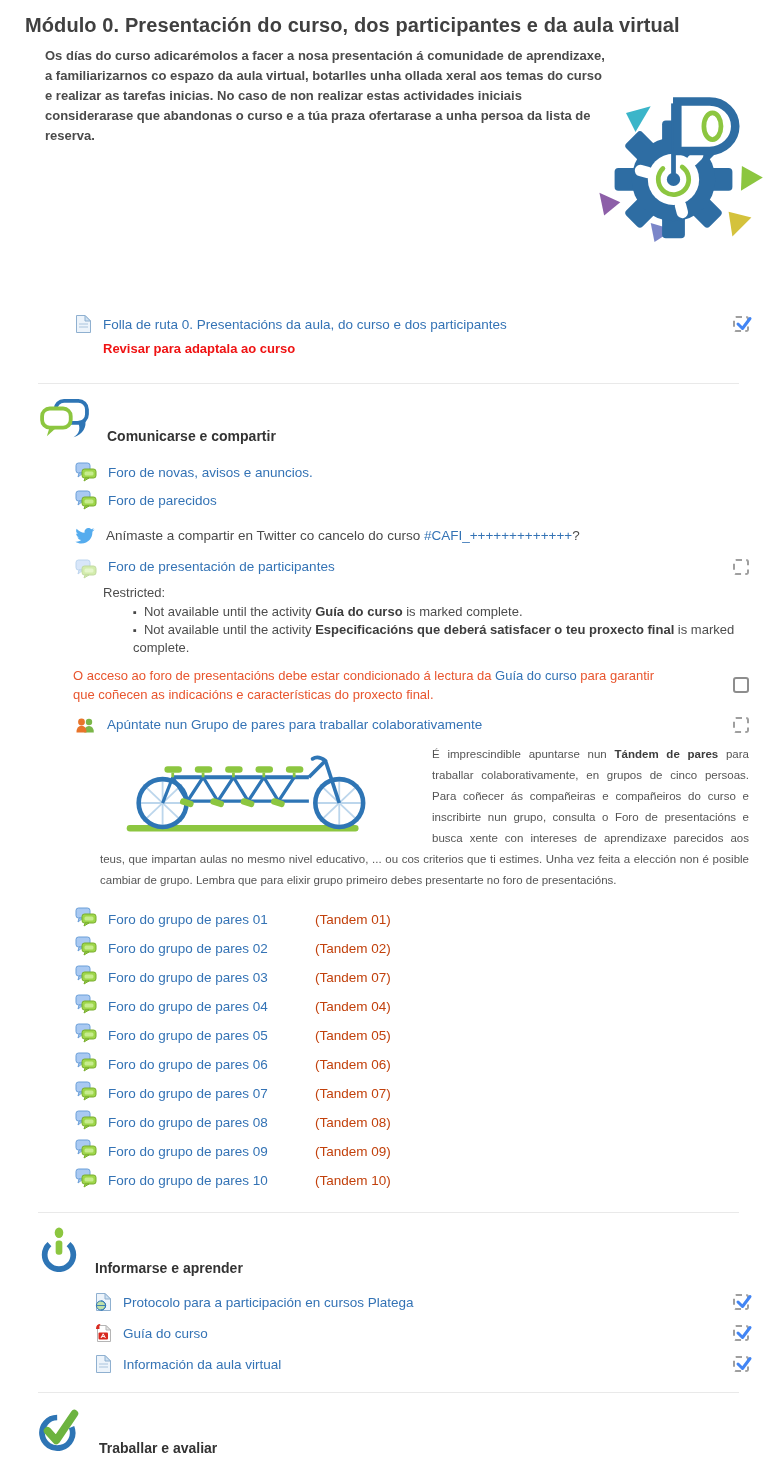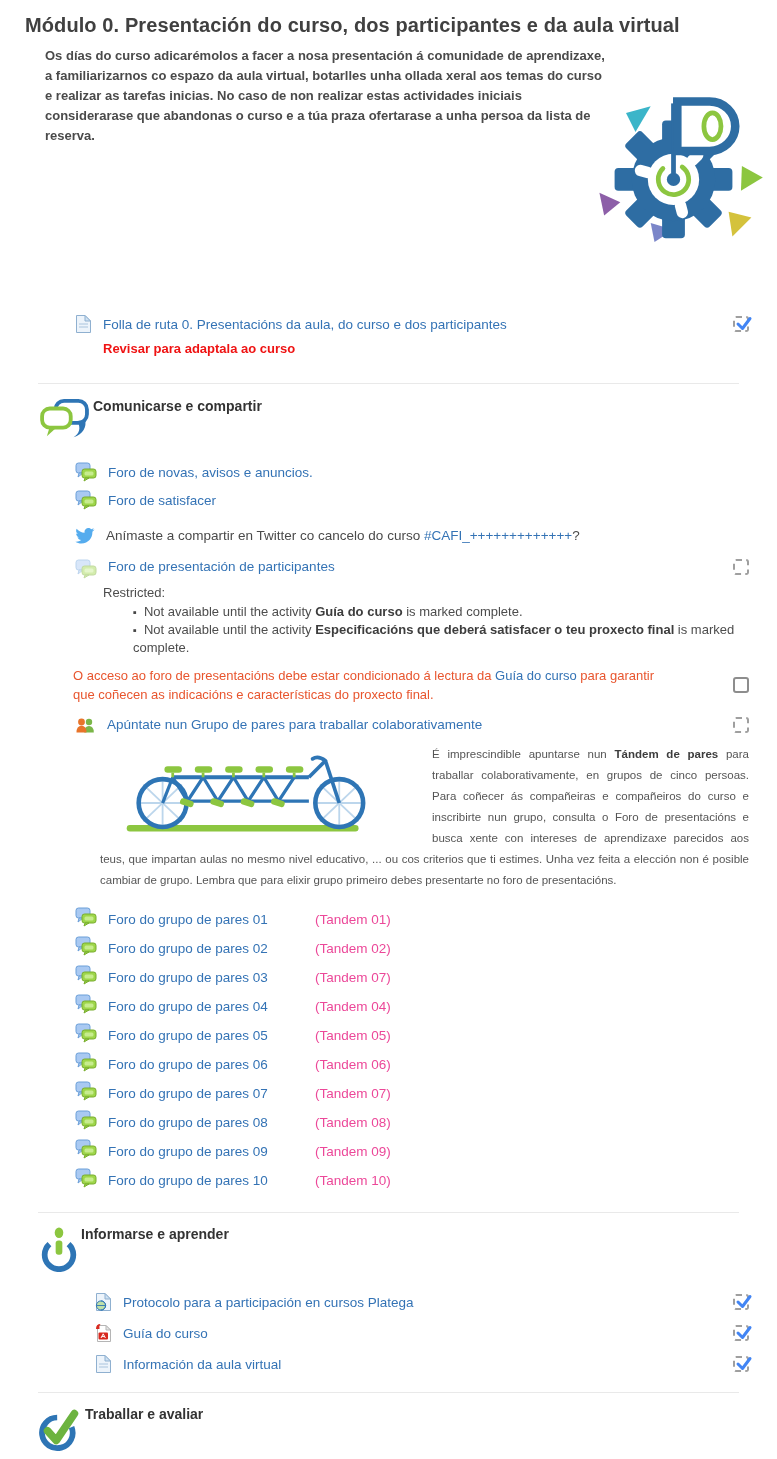--- a/index.html
+++ b/index.html
@@ -14,41 +14,41 @@
   a.mlink { color:#3473b5; text-decoration:none; cursor:pointer; }
   .dim-link { color:#7e93a8; }
 
   .act-row { display:flex; align-items:center; gap:11px; margin-left:75px; margin-right:28px; font-size:13.5px; }
   .act-row .grow { flex:1; }
   .red-note { margin-left:103px; font-size:13px; font-weight:bold; color:#ef1313; }
   .orange-note { font-size:13px; line-height:19px; color:#e8552e; width:600px; }
 
   .divider { border-top:1px solid #e9e9e9; margin-left:38px; margin-right:38px; }
 
-  .section-head { display:flex; align-items:flex-start; gap:1px; margin-left:38px; }
+  .section-head { display:flex; align-items:flex-end; gap:15px; margin-left:38px; }
   .section-head .s-label { font-size:14px; font-weight:bold; color:#333; }
 
   .cb { position:relative; width:16px; height:16px; flex:0 0 16px; border:2px dashed #9f9f9f; border-radius:3px; background:#fff; }
   .cb.solid { border-style:solid; border-color:#8d8d8d; }
   .cb svg { position:absolute; left:0px; top:-3px; }
 
   .restricted { margin-left:103px; margin-top:5px; font-size:13px; color:#4d4d4d; line-height:18px; }
   .restricted ul { margin:1px 0 0 30px; list-style:none; }
   .restricted li { line-height:18px; }
   .restricted li::before { content:"▪"; margin-right:7px; font-size:11px; color:#444; }
   .restricted b, .tandem-text b { color:#3d3d3d; }
 
   .tandem-wrap { margin:10px 28px 0 100px; font-size:11.5px; color:#555; }
   .tandem-text { text-align:justify; line-height:21px; }
   .bike-img { float:left; width:300px; height:92px; margin:2px 32px 4px 0; }
 
   .forum-list { margin-top:16px; }
   .forum-row { display:flex; align-items:flex-end; gap:11px; margin-left:75px; margin-top:9px; font-size:13.5px; height:20px; }
   .forum-row .f-label { width:196px; }
-  .forum-row .tandem-tag { color:#ec4899; }
+  .forum-row .tandem-tag { color:#c2410c; }
 
   .icon16 { flex:0 0 auto; display:inline-flex; }
 </style>
 </head>
 <body>
 
 <div class="page">
 
   <h1 class="page-title">Módulo 0. Presentación do curso, dos participantes e da aula virtual</h1>
   <p class="intro">Os días do curso adicarémolos a facer a nosa presentación á comunidade de aprendizaxe, a familiarizarnos co espazo da aula virtual, botarlles unha ollada xeral aos temas do curso e realizar as tarefas inicias. No caso de non realizar estas actividades iniciais considerarase que abandonas o curso e a túa praza ofertarase a unha persoa da lista de reserva.</p>
@@ -139,21 +139,21 @@
   <div class="act-row" style="margin-top:8px;">
     <span class="icon16">
       <svg width="22" height="20" viewBox="0 0 22 20">
           <rect x="1" y="1" width="14" height="10" rx="2.5" fill="#a9c9f2" stroke="#6b9fd8"></rect>
           <path d="M4,11 L3,15 L8,11 Z" fill="#a9c9f2" stroke="#6b9fd8"></path>
           <rect x="7" y="7" width="14" height="9" rx="2.5" fill="#9ed64a" stroke="#79ad2f"></rect>
           <path d="M10,16 L9,19 L14,16 Z" fill="#9ed64a" stroke="#79ad2f"></path>
           <rect x="9.5" y="9.5" width="9" height="4" rx="1.5" fill="#c7ec8e"></rect>
         </svg>
     </span>
-    <a class="mlink">Foro de satisfacer</a>
+    <a class="mlink">Foro de parecidos</a>
   </div>
 
   <div class="act-row" style="margin-top:17px;">
     <span class="icon16">
       <svg width="20" height="17" viewBox="0 0 16 13">
           <path d="M15.5,1.7c-.6.3-1.2.5-1.8.6.6-.4 1.1-1 1.3-1.7-.6.4-1.3.6-2,.8C12.4.8 11.6.4 10.7.4 9 .4 7.6 1.8 7.6 3.5c0 .2 0 .5.1.7C5.1 4.1 2.8 2.9 1.3 1 1 1.5.9 2 .9 2.6c0 1.1.5 2 1.4 2.6-.5 0-1-.2-1.4-.4v0c0 1.5 1.1 2.8 2.5 3.1-.3.1-.5.1-.8.1-.2 0-.4 0-.6-.1.4 1.2 1.5 2.1 2.9 2.2-1.1.8-2.4 1.3-3.9 1.3H.3c1.4.9 3 1.4 4.8 1.4 5.7 0 8.8-4.7 8.8-8.8v-.4c.6-.4 1.1-1 1.6-1.6z" fill="#55acee"></path>
         </svg>
     </span>
     <span style="color:#4a4a4a;"><span>Anímaste a compartir en Twitter co cancelo do curso </span><a class="mlink">#CAFI_+++++++++++++</a><span>?</span></span>
   </div>

